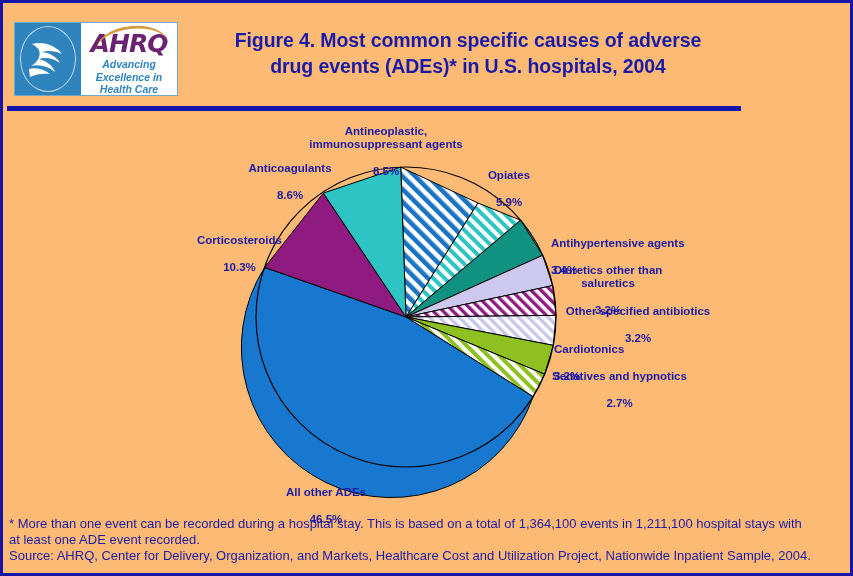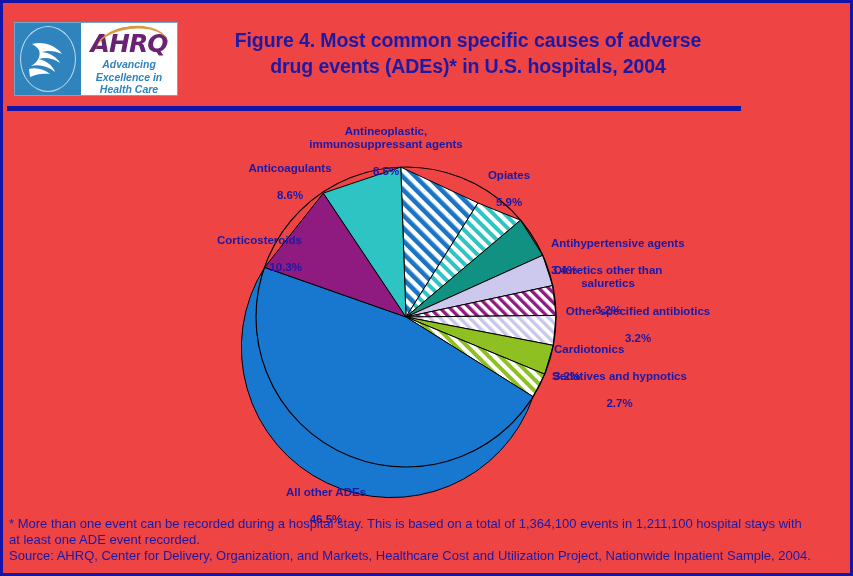--- a/index.html
+++ b/index.html
@@ -9,21 +9,21 @@
   body {
     width: 853px; height: 576px;
     font-family: "Liberation Sans", sans-serif;
     overflow: hidden;
   }
   #page {
     position: relative;
     width: 853px; height: 576px;
     box-sizing: border-box;
     border: 3px solid #1414a8;
-    background: #ef4444;
+    background: #fdba74;
   }
 
   
   #header {
     position: absolute;
     left: 0; top: 0;
     width: 847px; height: 100px;
   }
   #logo {
     position: absolute;
@@ -241,21 +241,21 @@
       <div>Anticoagulants</div>
       <div>8.6%</div>
     </div>
 
     <div class="plabel" style="left:471px; top:44px; width:70px; text-align:center;">
       <div>Opiates</div>
       <div>5.9%</div>
     </div>
 
 
-    <div class="plabel" style="left:174px; top:109px; width:125px; text-align:right;">
+    <div class="plabel" style="left:174px; top:109px; width:125px; text-align:center;">
       <div>Corticosteroids</div>
       <div>10.3%</div>
     </div>
 
     <div class="plabel" style="left:548px; top:112px; width:143px; text-align:left;">
       <div>Antihypertensive agents</div>
       <div>3.4%</div>
     </div>
 
     <div class="plabel" style="left:525px; top:139px; width:160px; text-align:center;">

